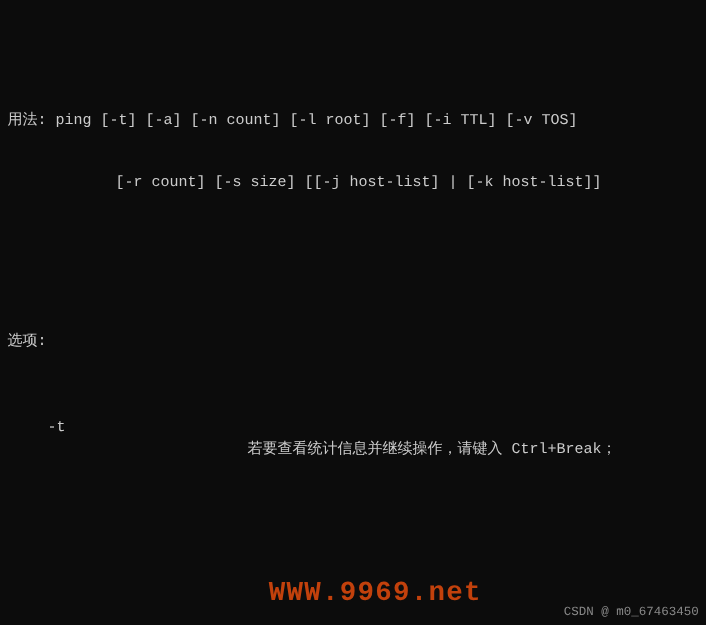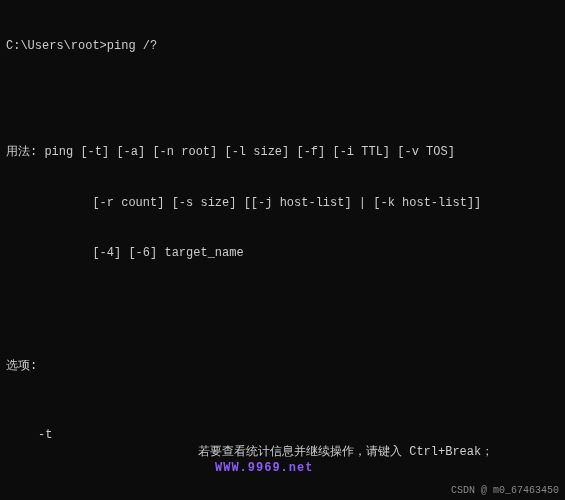--- a/index.html
+++ b/index.html
@@ -18,57 +18,55 @@
     padding: 4px 6px;
     white-space: pre;
   }
   .prompt-line {
     margin-bottom: 6px;
   }
   .usage-block {
     margin-bottom: 8px;
   }
   .options-header {
-    margin-top: 4px;
+    margin-top: 18px;
     margin-bottom: 2px;
   }
   .opt-row {
     display: flex;
   }
   .opt-flag {
     width: 160px;
     padding-left: 32px;
     flex-shrink: 0;
   }
   .opt-desc {
     flex: 1;
   }
   .watermark-a {
     position: absolute;
-    font-size: 12px;
+    font-size: 22px;
     font-weight: bold;
     letter-spacing: 1px;
-    color: #8b5cf6;
+    color: #c2410c;
   }
   .watermark-b {
     position: absolute;
     font-size: 10px;
     color: #888;
   }
 </style>
 </head>
 <body>
 
 <div class="terminal">
-  <div class="prompt-line">C:\Users\root&gt;ping /?</div>
 
   <div class="usage-block">
-    <div>用法: ping [-t] [-a] [-n root] [-l size] [-f] [-i TTL] [-v TOS]</div>
+    <div>用法: ping [-t] [-a] [-n count] [-l root] [-f] [-i TTL] [-v TOS]</div>
     <div>            [-r count] [-s size] [[-j host-list] | [-k host-list]]</div>
-    <div>            [-4] [-6] target_name</div>
   </div>
 
   <div class="options-header">选项:</div>
 
   <div id="options-list"><div class="opt-row"><div class="opt-flag">-t</div></div><div class="opt-row"><div class="opt-flag"></div><div class="opt-desc">若要查看统计信息并继续操作，请键入 Ctrl+Break；</div></div></div>
 </div>
 
 <div class="watermark-a" style="left:215px; top:460px;">WWW.9969.net</div>
 <div class="watermark-b" style="right:6px; bottom:2px;margin-top:36px;">CSDN @ m0_67463450</div>
 

